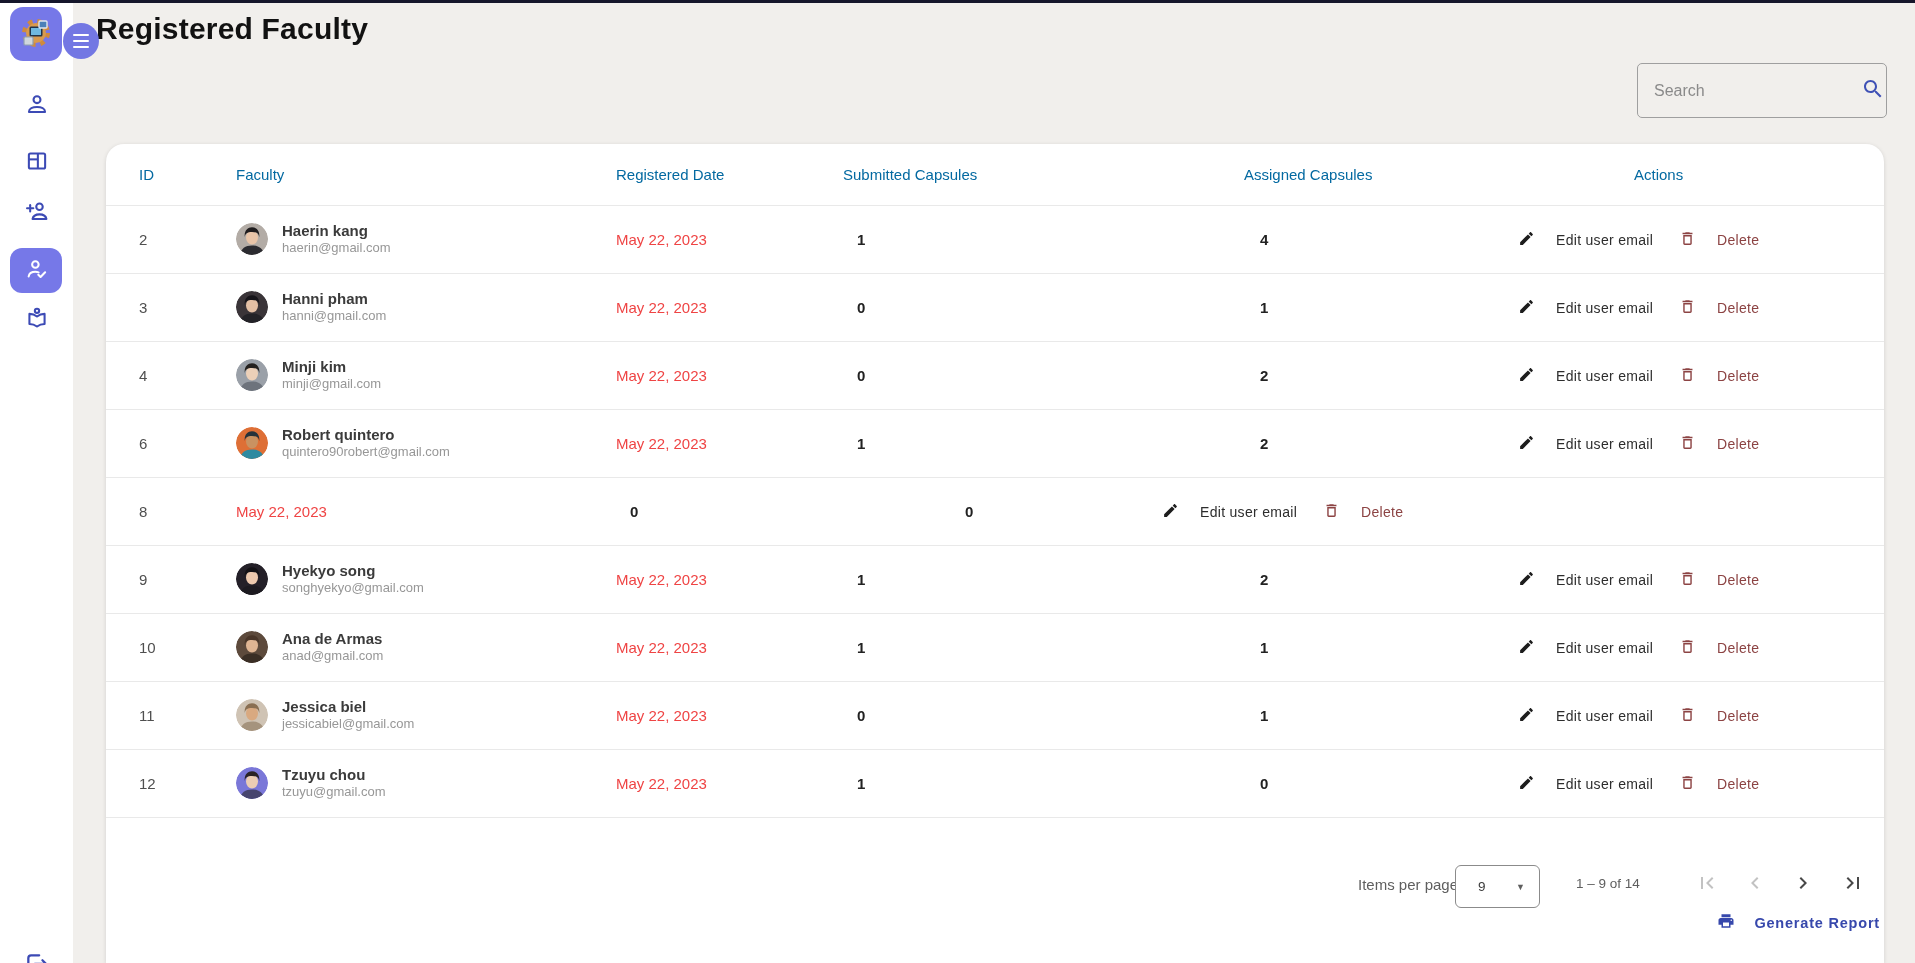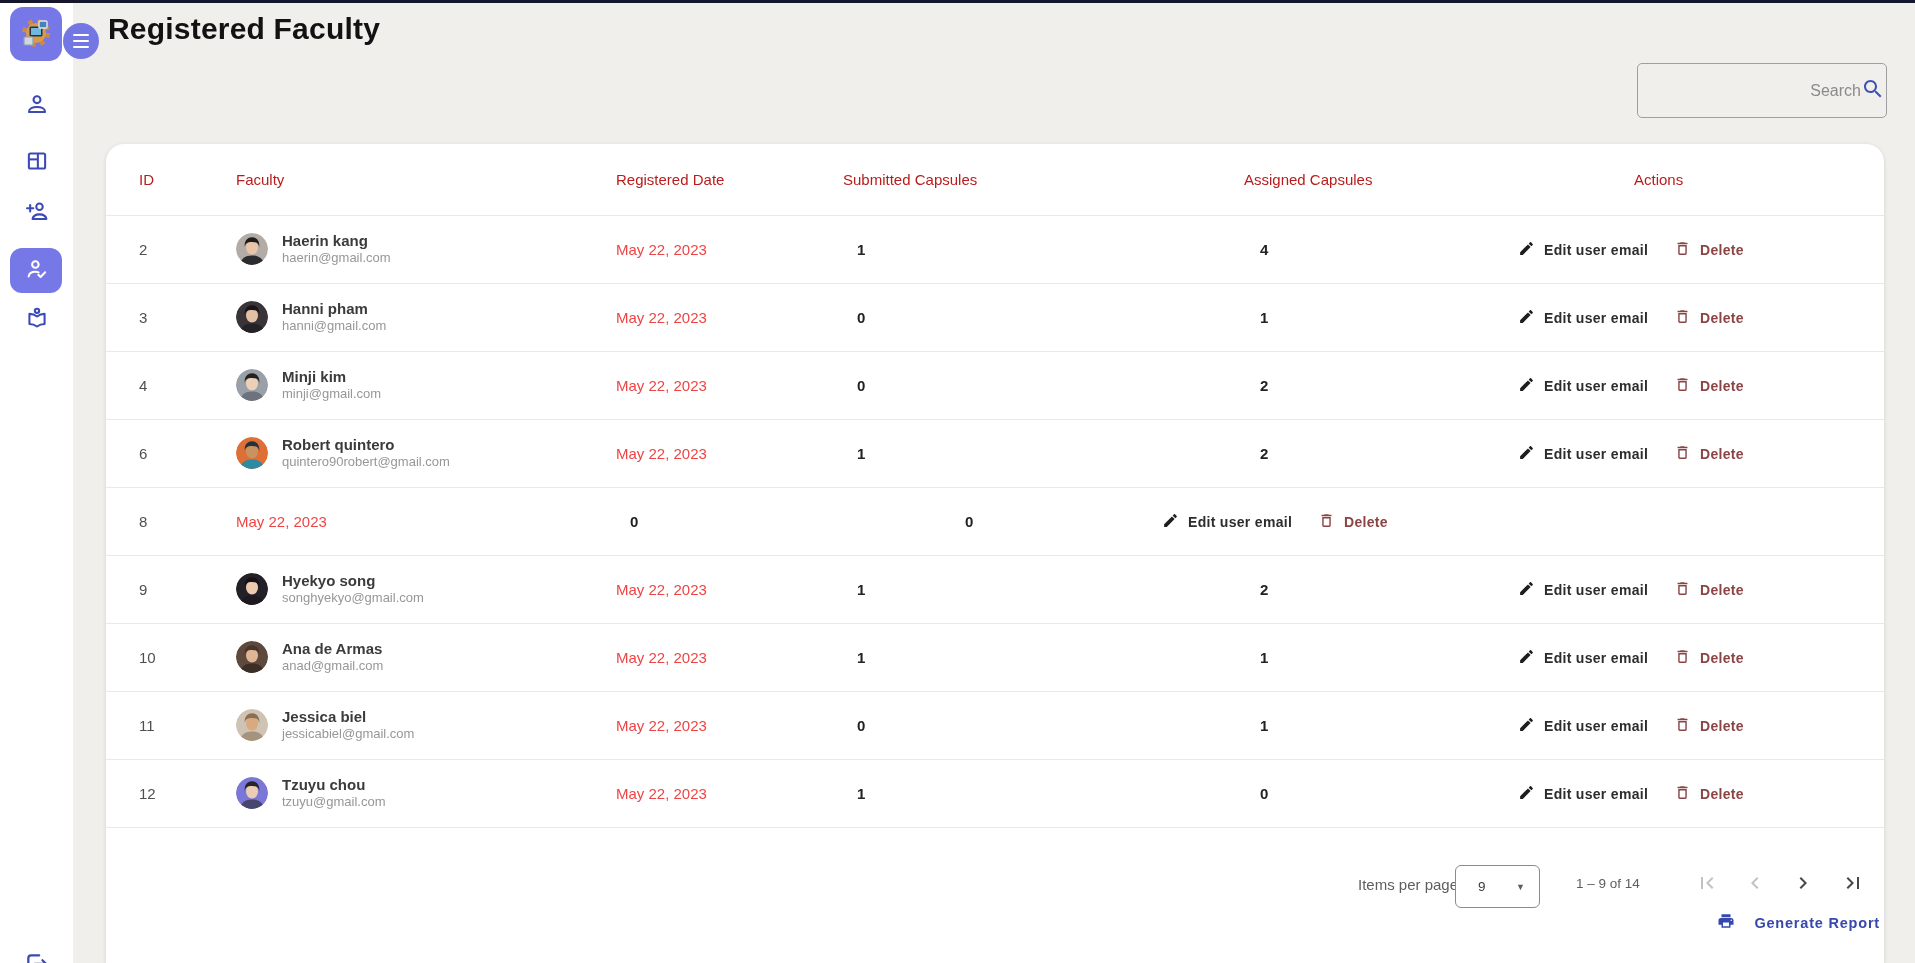--- a/index.html
+++ b/index.html
@@ -15,55 +15,55 @@
   .side-sel-bg { position:absolute; left:10px; top:248px; width:52px; height:45px; background:#7678e8; border-radius:12px; z-index:1; }
   .side-icon.sel { z-index:2; }
 
   
   .logo-box { position:absolute; left:10px; top:7px; width:52px; height:54px; background:#7678e8; border-radius:13px; z-index:20;
     display:flex; align-items:center; justify-content:center; }
   .menu-btn { position:absolute; left:63px; top:23px; width:36px; height:36px; border-radius:50%; background:#7377e3; z-index:21;
     display:flex; flex-direction:column; align-items:center; justify-content:center; gap:3.5px; cursor:pointer; }
   .menu-btn i { display:block; width:16px; height:2.6px; background:#fff; border-radius:2px; }
 
-  .page-title { position:absolute; left:108px; top:12px; font-size:30px; font-weight:700; color:#121212; letter-spacing:.2px; z-index:20; }
+  .page-title { position:absolute; left:96px; top:12px; font-size:30px; font-weight:700; color:#121212; letter-spacing:.2px; z-index:20; }
 
   
   .search-box { position:absolute; left:1637px; top:63px; width:250px; height:55px; border:1px solid #9f9f9f; border-radius:5px;
     display:flex; align-items:center; padding:0 12px 0 16px; background:transparent; z-index:5; }
   .search-box input { flex:1; border:none; outline:none; background:transparent; font-size:16px; color:#444;
-    font-family:"Liberation Sans","DejaVu Sans",sans-serif;text-align:right; }
+    font-family:"Liberation Sans","DejaVu Sans",sans-serif; }
   .search-box input::placeholder { color:#8a8a8a; }
   .search-box svg { width:24px; height:24px; flex:none; cursor:pointer; }
 
   
   .card { position:absolute; left:106px; top:144px; width:1778px; height:819px; background:#fff;
     border-radius:18px 18px 0 0; box-shadow:0 1px 4px rgba(0,0,0,.13); z-index:4; }
 
   .thead, .trow { display:grid; grid-template-columns:97px 380px 227px 295px 356px 1fr;
     padding-left:33px; align-items:center; border-bottom:1px solid #e9e9e9; }
-  .thead { height:72px; color:#b91c1c; font-size:15px; }
+  .thead { height:62px; color:#0369a1; font-size:15px; }
   .trow { height:68px; }
   .th-assigned { padding-left:106px; }
   .th-actions { padding-left:140px; }
 
   .cell-id { font-size:15px; color:#4f4f4f; }
   .cell-fac { display:flex; align-items:center; gap:14px; }
   .avatar { width:32px; height:32px; border-radius:50%; overflow:hidden; flex:none; }
   .avatar svg { width:32px; height:32px; display:block; }
   .fac-name { font-size:15px; font-weight:700; color:#3b3b3b; line-height:1.25; }
   .fac-email { font-size:13px; color:#979797; line-height:1.3; }
   .cell-date { font-size:15px; color:#ef4444; }
   .cell-num { font-size:15px; font-weight:700; color:#222; }
   .num-sub { padding-left:14px; }
   .num-asg { padding-left:122px; }
 
   .cell-actions { display:flex; align-items:center; gap:26px; padding-left:24px; }
-  .btn-action { display:flex; align-items:center; gap:9px; cursor:pointer; background:none; border:none;
-    font-family:inherit; font-size:14px; font-weight:700; letter-spacing:.3px; }
+  .btn-action { display:flex; align-items:center; gap:21px; cursor:pointer; background:none; border:none;
+    font-family:inherit; font-size:14px; font-weight:400; letter-spacing:.3px; }
   .btn-edit { color:#2d2d2d; }
   .btn-delete { color:#8c4343; }
   .btn-action svg { width:17px; height:17px; }
 
   
   .paginator { position:absolute; left:0; top:710px; width:1778px; height:60px; }
   .pg-label { position:absolute; left:1252px; top:22px; font-size:15px; color:#5e5e5e; }
   .pg-select { position:absolute; left:1349px; top:11px; width:85px; height:43px; border:1px solid #8b8b8b; border-radius:6px;
     display:flex; align-items:center; justify-content:space-between; padding:0 14px 0 22px; cursor:pointer; background:#fff; }
   .pg-select .val { font-size:13.5px; color:#3c3c3c; }

